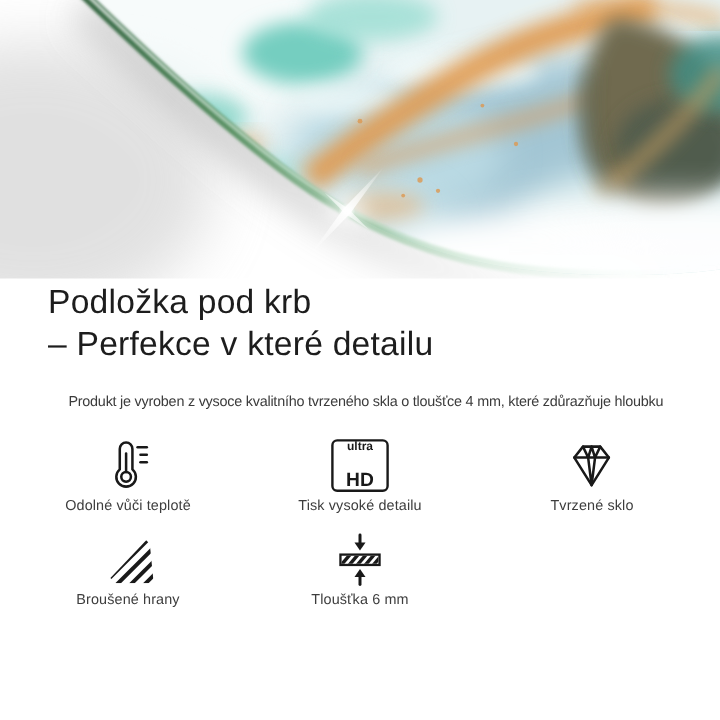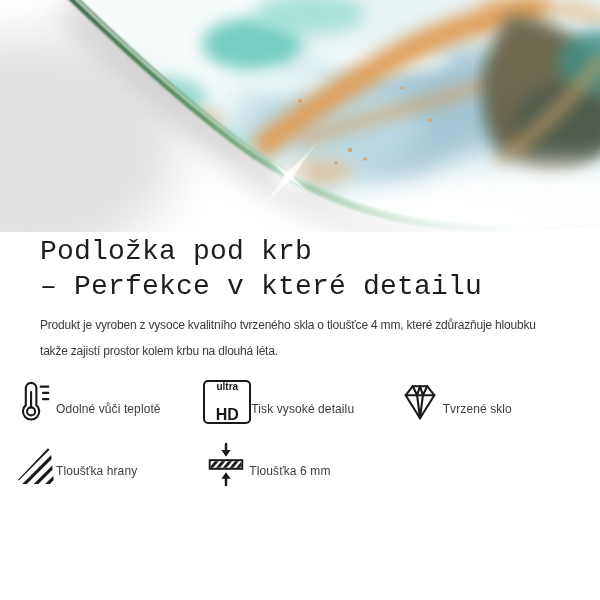--- a/index.html
+++ b/index.html
@@ -4,33 +4,33 @@
 <style>
   html,body{margin:0;padding:0}
   body{
     width:600px;height:600px;overflow:hidden;background:#ffffff;
     font-family:"Liberation Sans",sans-serif;color:#3b3b3b;
   }
   .hero{width:600px;height:232px;position:relative;background:#ffffff}
   .hero svg{display:block}
   .content{padding:0 40px}
   .title{
-    font-family:Liberation Mono, monospace;font-weight:400;
+    font-family:Liberation Sans, sans-serif;font-weight:400;
     font-size:28px;line-height:35px;color:#1d1d1d;margin:2px 0 8px;letter-spacing:.2px;
   }
   .title span{display:block}
-  .desc{margin:0;font-size:12px;line-height:26px;color:#3b3b3b;letter-spacing:-.2px}
+  .desc{margin:17px;font-size:12px;line-height:26px;color:#3b3b3b;letter-spacing:-.2px}
   .desc span{display:block;white-space:nowrap}
   .features{
     display:grid;grid-template-columns:repeat(3,1fr);
     margin-top:14px;row-gap:14px;padding:0 10px;
   }
-  .feature{display:flex;flex-direction:row;align-items:center}
+  .feature{display:flex;flex-direction:column;align-items:center}
   .icon-box{height:48px;display:flex;align-items:center;justify-content:center}
-  .feature-label{margin-top:14px;font-size:12px;color:#3d3d3d;letter-spacing:.1px}
+  .feature-label{margin-top:2px;font-size:12px;color:#3d3d3d;letter-spacing:.1px}
   .icon-stroke{stroke:#191919;fill:none;stroke-width:2.2;stroke-linecap:round;stroke-linejoin:round}
   .icon-fill{fill:#191919;stroke:none}
   .uhd{
     width:44px;height:40px;border:2.5px solid #191919;border-radius:5px;
     display:flex;flex-direction:column;align-items:center;justify-content:center;line-height:1;color:#191919;
   }
   .uhd .t1{font-size:10px;font-weight:600}
   .uhd .t2{font-size:16px;font-weight:700;margin-top:15px}
 </style>
 </head>
@@ -148,21 +148,20 @@
     </svg>
   </div>
 
   <div class="content">
     <h1 class="title">
       <span>Podložka pod krb</span>
       <span>– Perfekce v které detailu</span>
     </h1>
     <p class="desc">
       <span>Produkt je vyroben z vysoce kvalitního tvrzeného skla o tloušťce 4 mm, které zdůrazňuje hloubku</span>
-      <span>takže zajistí prostor kolem krbu na dlouhá léta.</span>
     </p>
   </div>
 
   <div class="features">
 
     <div class="feature">
       <div class="icon-box">
         <svg width="46" height="46" viewBox="0 0 48 48">
           <path class="icon-stroke" d="M16.5,9.5 V27.3 A8.5,8.5 0 1 0 27.5,27.3 V9.5 A5.5,5.5 0 0 0 16.5,9.5 Z"></path>
           <circle class="icon-stroke" cx="22" cy="33.8" r="4.2"></circle>
@@ -206,21 +205,21 @@
             </defs>
           <g clip-path="url(#triClip)" stroke="#191919" stroke-width="3.4">
             <line x1="2" y1="34" x2="34" y2="2"></line>
             <line x1="8" y1="40" x2="40" y2="8"></line>
             <line x1="14" y1="46" x2="46" y2="14"></line>
             <line x1="20" y1="52" x2="52" y2="20"></line>
             <line x1="26" y1="58" x2="58" y2="26"></line>
           </g>
         </svg>
       </div>
-      <div class="feature-label">Tloušťka hrany</div>
+      <div class="feature-label">Broušené hrany</div>
     </div>
 
     <div class="feature">
       <div class="icon-box">
         <svg width="46" height="46" viewBox="0 0 48 48">
           <line class="icon-stroke" x1="24" y1="3" x2="24" y2="11" style="stroke-width:2.6"></line>
           <path class="icon-fill" d="M19.2,9.5 H28.8 L24,16.5 Z"></path>
           <defs>
               <clipPath id="barClip">
                 <rect x="8" y="21" width="32" height="7"></rect>

